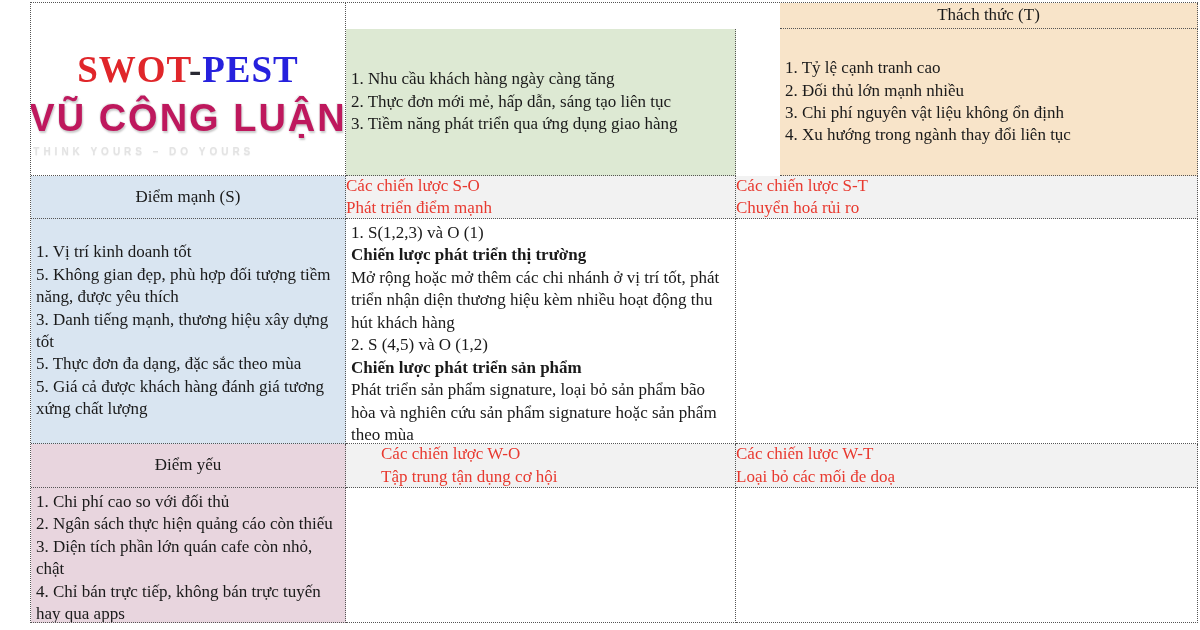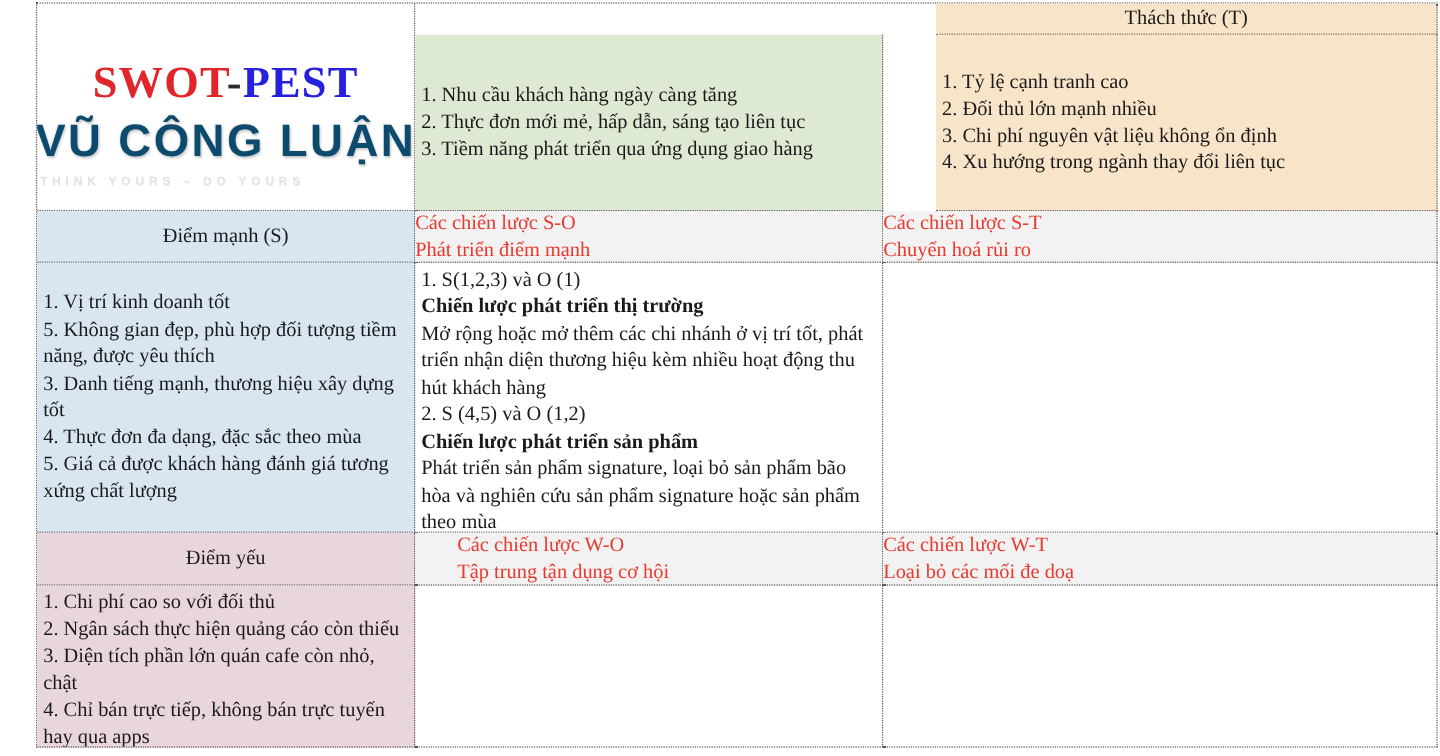--- a/index.html
+++ b/index.html
@@ -41,21 +41,21 @@
     padding-top: 26px;
   }
   .logo-title { font-size: 37px; font-weight: bold; letter-spacing: 1px; white-space: nowrap; }
   .logo-swot { color: #e0262a; }
   .logo-sep  { color: #2a2a33; }
   .logo-pest { color: #2621dd; }
   .watermark-wrap { margin-top: -2px; text-align: left; }
   .watermark {
     font-family: "Liberation Sans", "DejaVu Sans", sans-serif;
     font-size: 38px; font-weight: bold; letter-spacing: 2px; white-space: nowrap;
-    color: #0c4a6e;
+    color: #be185d;
     text-shadow: 1px 2px 2px #c9c9c9, -1px -1px 1px #ededed;
   }
   .tagline {
     font-family: "Liberation Sans", "DejaVu Sans", sans-serif;
     font-size: 10px; font-weight: bold; letter-spacing: 4px;
     color: #e3e3e3; margin-top: 2px; padding-left: 4px;
     text-shadow: 0 1px 1px #f0f0f0;
   }
 
   .c2r1 { grid-column: 2; grid-row: 1; }
@@ -113,21 +113,21 @@
   </div>
   <div class="cell hdr2 bg-gray red c3r3">
     <div>Các chiến lược S-T</div>
     <div>Chuyển hoá rủi ro</div>
   </div>
 
   <div class="cell list vcenter bg-blue c1r4">
     <div>1. Vị trí kinh doanh tốt</div>
     <div>5. Không gian đẹp, phù hợp đối tượng tiềm năng, được yêu thích</div>
     <div>3. Danh tiếng mạnh, thương hiệu xây dựng tốt</div>
-    <div>4. Thực đơn đa dạng, đặc sắc theo mùa</div>
+    <div>5. Thực đơn đa dạng, đặc sắc theo mùa</div>
     <div>5. Giá cả được khách hàng đánh giá tương xứng chất lượng</div>
   </div>
   <div class="cell list c2r4">
     <div class="strategy-block">
       <div>1. S(1,2,3) và O (1)</div>
       <div class="title">Chiến lược phát triển thị trường</div>
       <div>Mở rộng hoặc mở thêm các chi nhánh ở vị trí tốt, phát triển nhận diện thương hiệu kèm nhiều hoạt động thu hút khách hàng</div>
     </div>
     <div class="strategy-block">
       <div>2. S (4,5) và O (1,2)</div>

